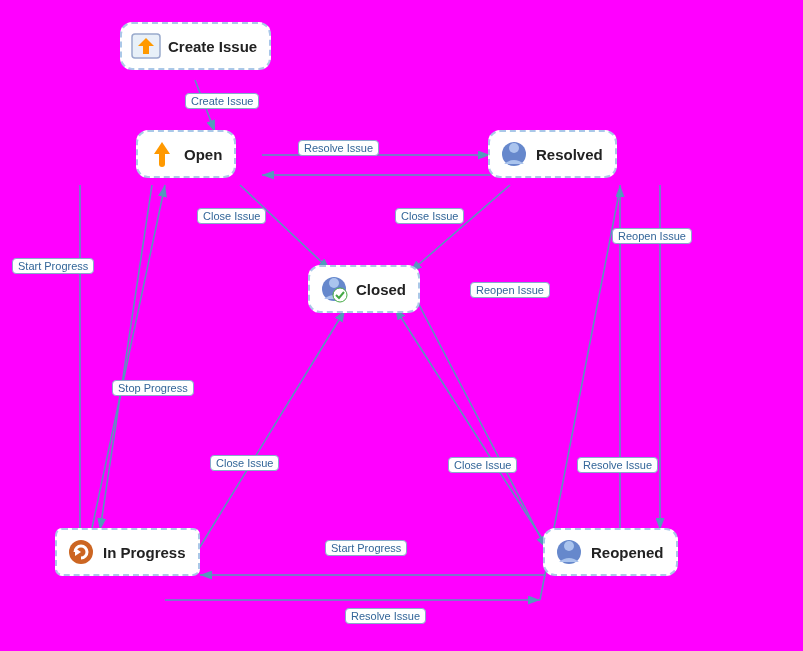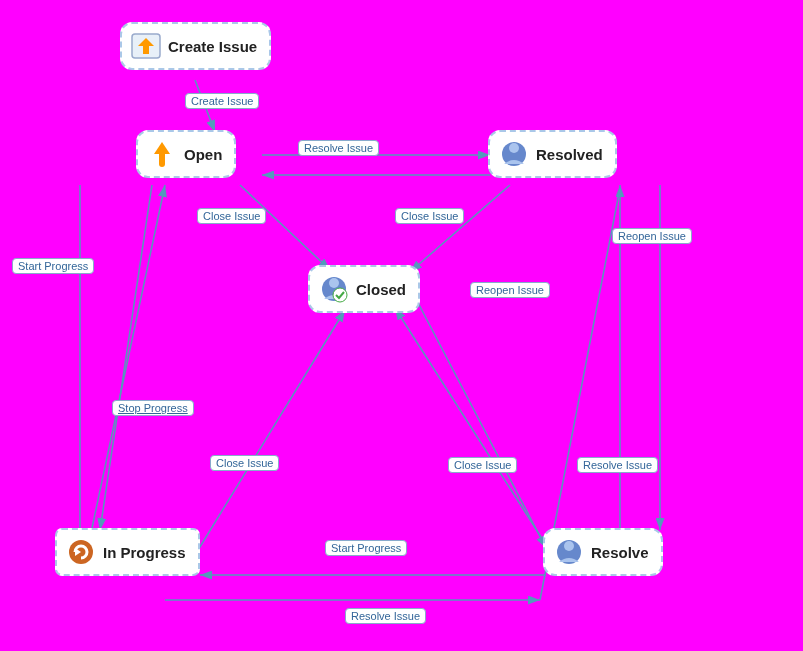--- a/index.html
+++ b/index.html
@@ -148,38 +148,38 @@
     </svg>
     <span class="node-label">In Progress</span>
   </div>
 
   <div class="node" style="left:543px; top:528px;">
     <svg class="node-icon" viewBox="0 0 32 32">
       <circle cx="16" cy="16" r="12" fill="#6688cc"></circle>
       <circle cx="16" cy="10" r="5" fill="#aac4ee"></circle>
       <path d="M6 26 Q16 18 26 26" fill="#aac4ee"></path>
     </svg>
-    <span class="node-label">Resolve</span>
+    <span class="node-label">Reopened</span>
   </div>
 
   <div class="edge-label" style="left:185px; top:93px;">Create Issue</div>
 
   <div class="edge-label" style="left:298px; top:140px;">Resolve Issue</div>
 
   <div class="edge-label" style="left:197px; top:208px;">Close Issue</div>
 
   <div class="edge-label" style="left:395px; top:208px;">Close Issue</div>
 
   <div class="edge-label" style="left:612px; top:228px;">Reopen Issue</div>
 
   <div class="edge-label" style="left:470px; top:282px;">Reopen Issue</div>
 
   <div class="edge-label" style="left:12px; top:258px;">Start Progress</div>
 
-  <div class="edge-label" style="left:112px; top:400px;text-decoration:underline;">Stop Progress</div>
+  <div class="edge-label" style="left:112px; top:380px;">Stop Progress</div>
 
   <div class="edge-label" style="left:210px; top:455px;">Close Issue</div>
 
   <div class="edge-label" style="left:448px; top:457px;">Close Issue</div>
 
   <div class="edge-label" style="left:577px; top:457px;">Resolve Issue</div>
 
   <div class="edge-label" style="left:325px; top:540px;">Start Progress</div>
 
   <div class="edge-label" style="left:345px; top:608px;">Resolve Issue</div>

